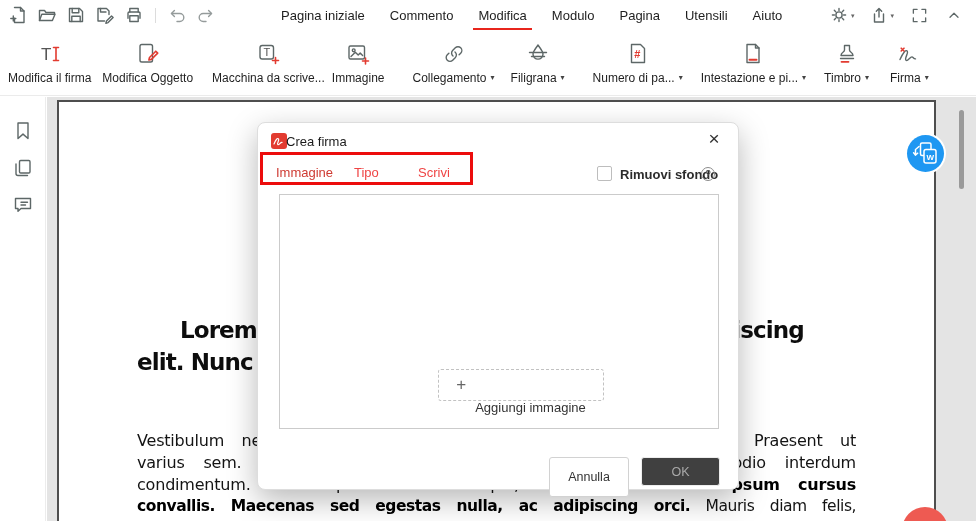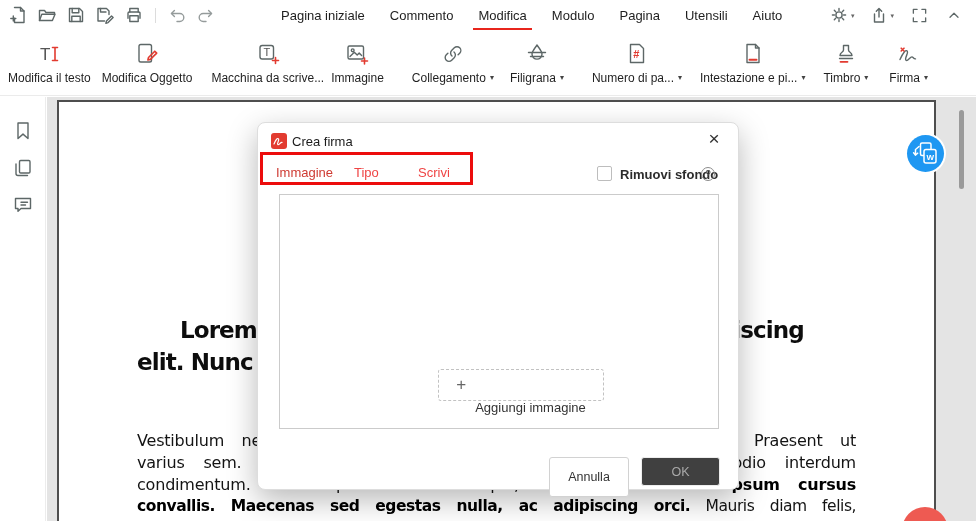--- a/index.html
+++ b/index.html
@@ -53,21 +53,21 @@
   .doc-line { position: absolute; left: 78px; width: 719px; height: 21px; overflow: hidden;
               font-family: "DejaVu Sans", sans-serif; font-size: 16px; line-height: 21px; color: #141414;
               letter-spacing: -0.2px; text-align: justify; text-align-last: justify; }
   .doc-line b { font-weight: bold; color: #000; }
   .doc-line.tight { font-size: 15.5px; letter-spacing: -0.45px; }
 
   
   .dialog { position: absolute; left: 257px; top: 122px; width: 482px; height: 368px; background: #fff;
             border: 1px solid #ddd; border-radius: 8px; box-shadow: 0 10px 30px rgba(0,0,0,.28); z-index: 50; }
   .dlg-logo { position: absolute; left: 13px; top: 10px; }
-  .dlg-title { position: absolute; left: 34px; top: 11px; font-size: 13px; color: #1b1b1b; text-align: right; }
+  .dlg-title { position: absolute; left: 28px; top: 11px; font-size: 13px; color: #1b1b1b; text-align: right; }
   .dlg-close { position: absolute; right: 13px; top: 5px; font-size: 19px; color: #333; width: 22px; height: 22px;
                display: flex; align-items: center; justify-content: center; cursor: default; }
   .dlg-tab { position: absolute; top: 42px; font-size: 13px; color: #ef4444; cursor: default; }
   .dlg-tab.active { color: #ce3a32; }
   .tab-underline { position: absolute; left: 17px; top: 60px; width: 49px; height: 2px; background: #ce3a32; }
   .checkbox { position: absolute; left: 339px; top: 43px; width: 15px; height: 15px; background: #fff;
               border: 1px solid #bdbdbd; border-radius: 2px; }
   .chk-label { position: absolute; left: 362px; top: 44px; font-size: 13px; color: #2c2c2c; font-weight: bold; }
   .help-ico { position: absolute; left: 443px; top: 44px; width: 14px; height: 14px; border: 1px solid #8b8b8b;
               border-radius: 50%; font-size: 10px; color: #555; display: flex; align-items: center; justify-content: center; }
@@ -186,21 +186,21 @@
   </div>
 </div>
 
 <div class="toolbar">
   <div class="tool">
     <svg width="26" height="26" viewBox="0 0 26 26">
       <text x="4" y="19" font-size="17" fill="#555" font-family="Liberation Sans, sans-serif">T</text>
       <path class="stk-red" d="M16.5 6.5 h5 M19 6.5 v13 M16.5 19.5 h5"></path>
     </svg>
     <span class="lbl">
-        <span>Modifica il testo</span>
+        <span>Modifica il firma</span>
       </span>
   </div>
   <div class="tool">
     <svg width="26" height="26" viewBox="0 0 26 26">
       <rect class="stk" x="5" y="3.5" width="12.5" height="17.5" rx="1.8"></rect>
       <path class="stk-red" d="M14.5 16.5 l6.3-6.3 1.9 1.9 -6.3 6.3 -2.5 .6 z"></path>
     </svg>
     <span class="lbl">
         <span>Modifica Oggetto</span>
       </span>

